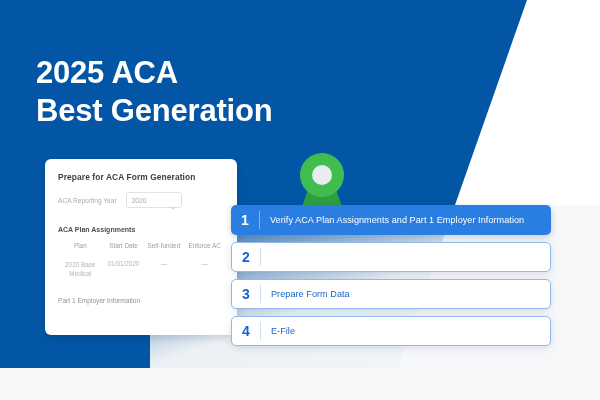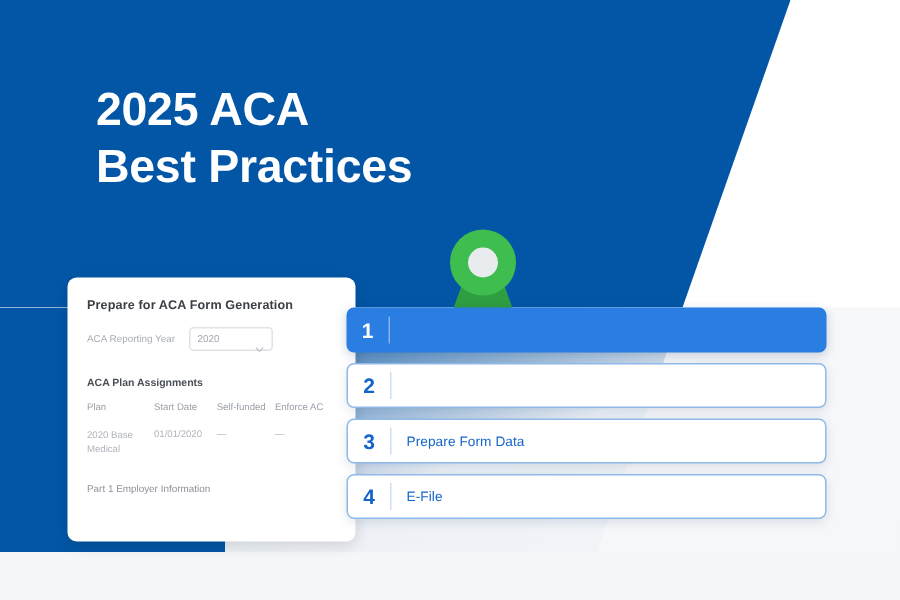--- a/index.html
+++ b/index.html
@@ -25,32 +25,33 @@
   .bg-lightpanel{
     position:absolute;left:0;top:368px;width:600px;height:32px;background:#f6f7f9;
   }
   .bg-softfade{
     position:absolute;left:150px;top:205px;width:450px;height:195px;
     background:linear-gradient(160deg, rgba(255,255,255,0) 0%, rgba(246,247,249,0.96) 45%, #f6f7f9 100%);
   }
 
   
   .title{
-    position:absolute;left:64px;top:54px;width:340px;
+    position:absolute;left:36px;top:54px;width:340px;
     color:#ffffff;font-size:31px;line-height:38px;font-weight:bold;
     letter-spacing:-0.2px;
   }
   .title .l2{display:block;}
 
   
   .app-card{
-    position:absolute;left:45px;top:185px;width:192px;height:176px;
+    position:absolute;left:45px;top:159px;width:192px;height:176px;
     background:#ffffff;border-radius:6px 6px 6px 6px;
     box-shadow:0 3px 10px rgba(0,0,0,0.13);
     overflow:hidden;
+    text-align:center;
   }
   .card-title{
     position:absolute;left:13px;top:13px;
     font-size:8.4px;font-weight:bold;color:#3b3f45;letter-spacing:0.1px;
   }
   .field-row{position:absolute;left:13px;top:33px;display:flex;align-items:center;gap:9px;}
   .field-label{font-size:6.6px;color:#a9aeb5;}
   .select-box{
     width:56px;height:16px;border:1px solid #dfe3e8;border-radius:3px;
     display:flex;align-items:center;justify-content:space-between;
@@ -113,21 +114,21 @@
 <div class="stage">
 
   <div class="bg-white"></div>
   <div class="bg-blue-poly"></div>
   <div class="bg-blue-lower"></div>
   <div class="bg-lightpanel"></div>
   <div class="bg-softfade"></div>
 
   <div class="title">
     <span>2025 ACA</span>
-    <span class="l2">Best Practices</span>
+    <span class="l2">Best Generation</span>
   </div>
 
   <div class="app-card">
     <div class="card-title">Prepare for ACA Form Generation</div>
 
     <div class="field-row">
       <span class="field-label">ACA Reporting Year</span>
       <span class="select-box">
         <span class="select-val">2020</span>
         <span class="chev">
@@ -165,20 +166,21 @@
       <circle cx="30" cy="27" r="22" fill="#3fbe4f"></circle>
       <circle cx="30" cy="27" r="10" fill="#e9ecef"></circle>
     </svg>
   </div>
 
   <div class="steps">
 
     <div class="step step-1">
       <span class="step-num">1</span>
       <span class="step-div"></span>
+      <span class="step-label">Verify ACA Plan Assignments and Part 1 Employer Information</span>
     </div>
 
     <div class="step step-plain">
       <span class="step-num">2</span>
       <span class="step-div"></span>
     </div>
 
     <div class="step step-plain">
       <span class="step-num">3</span>
       <span class="step-div"></span>

